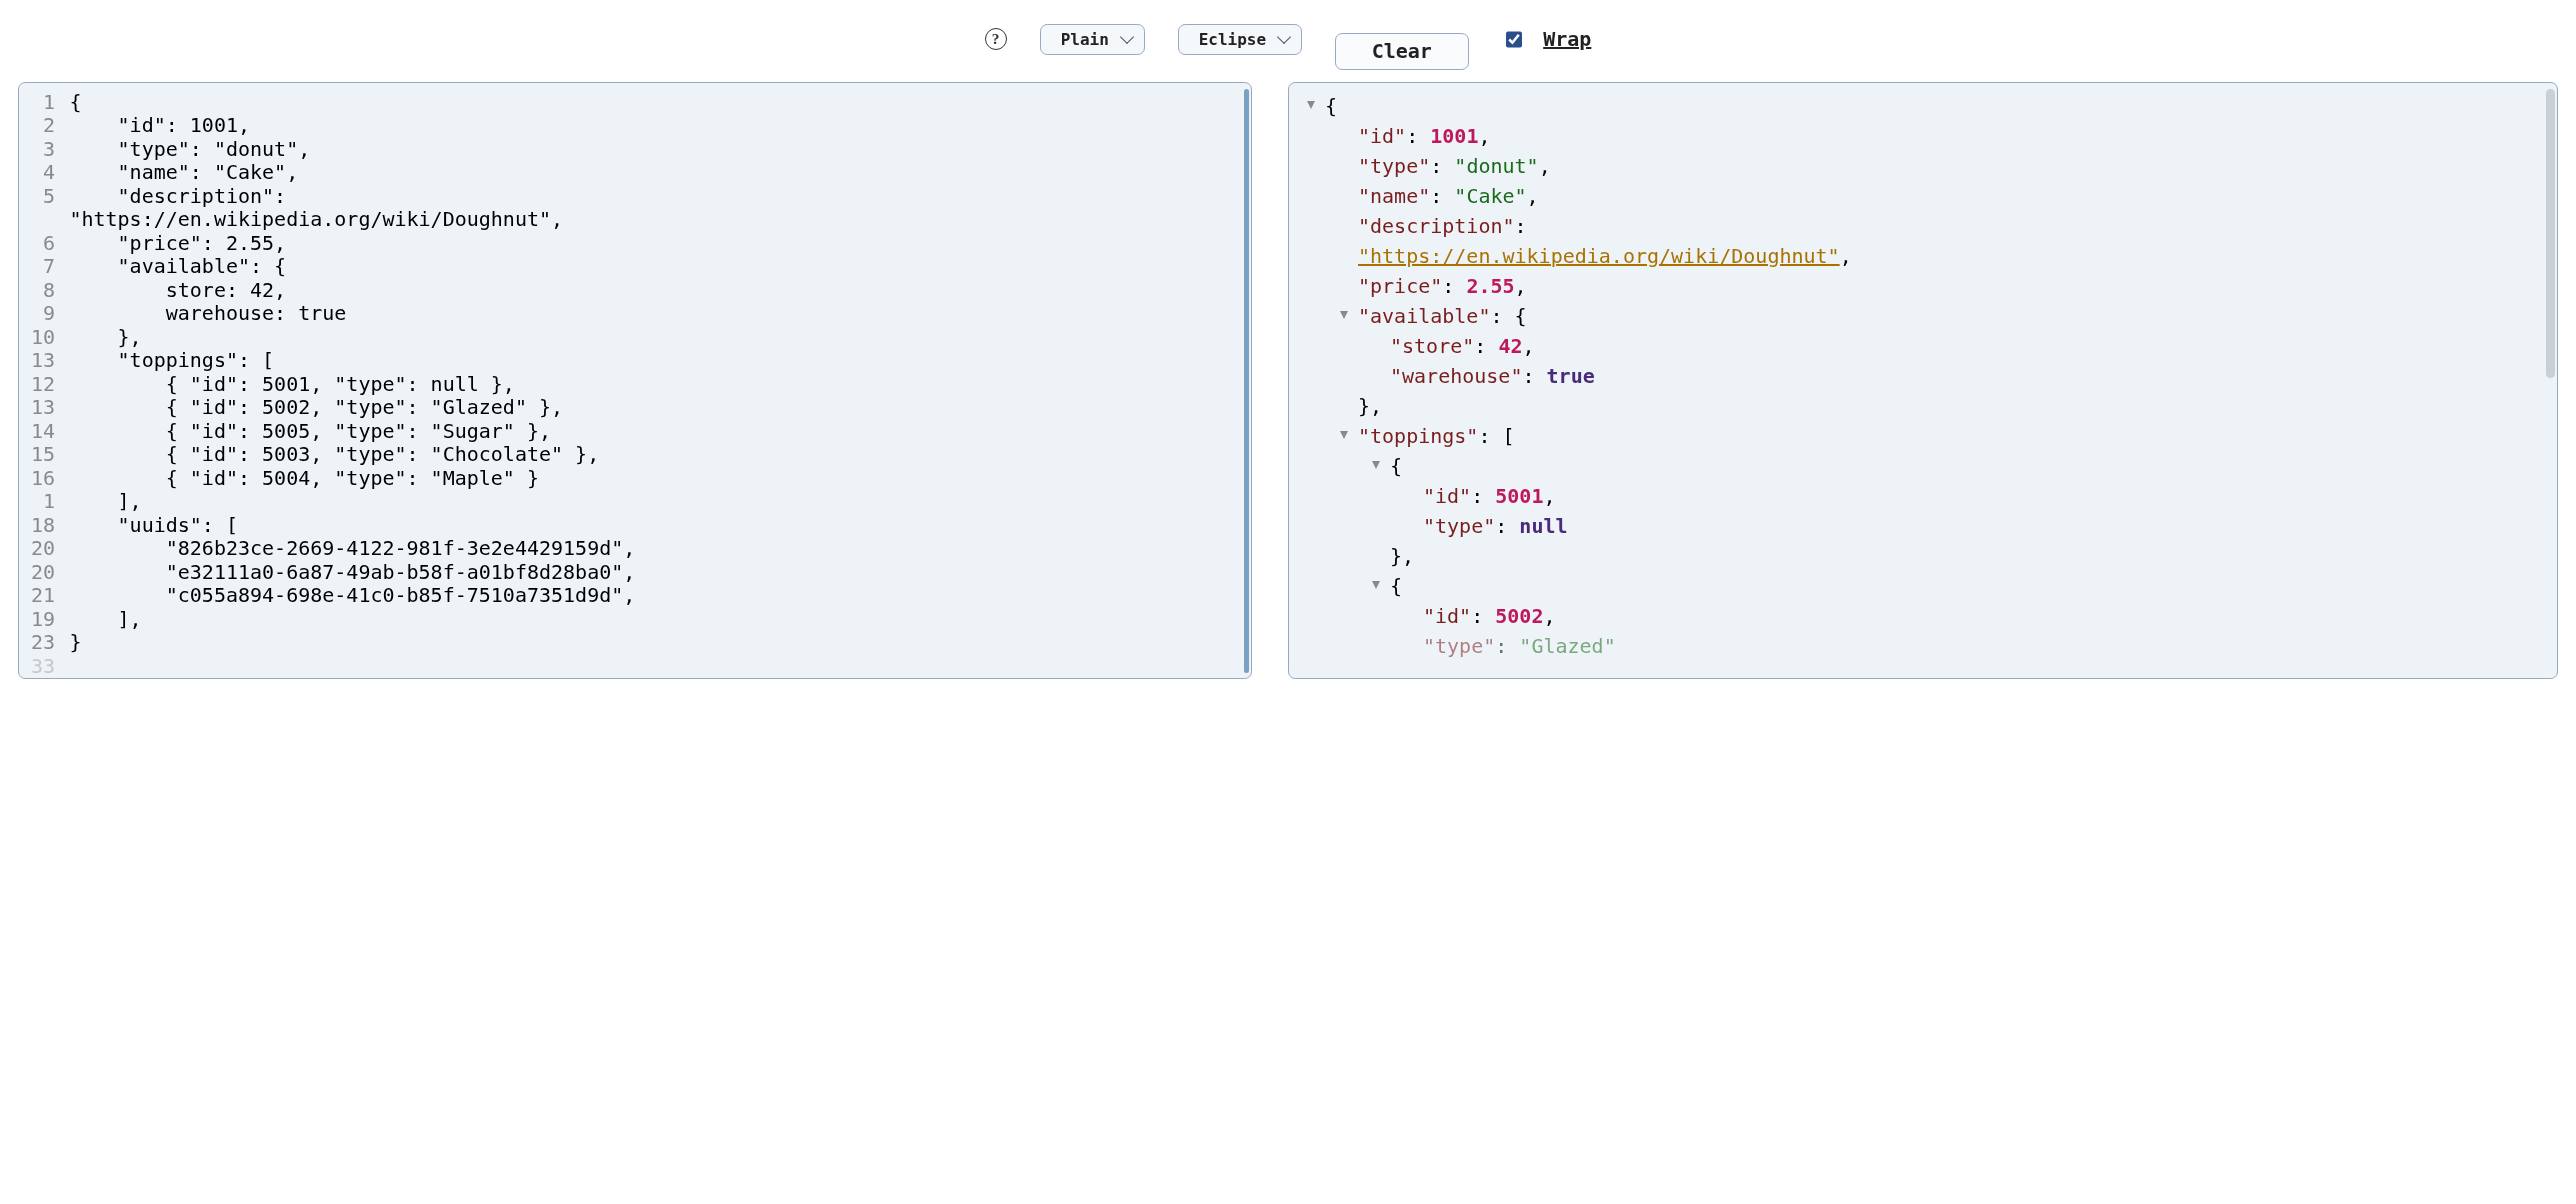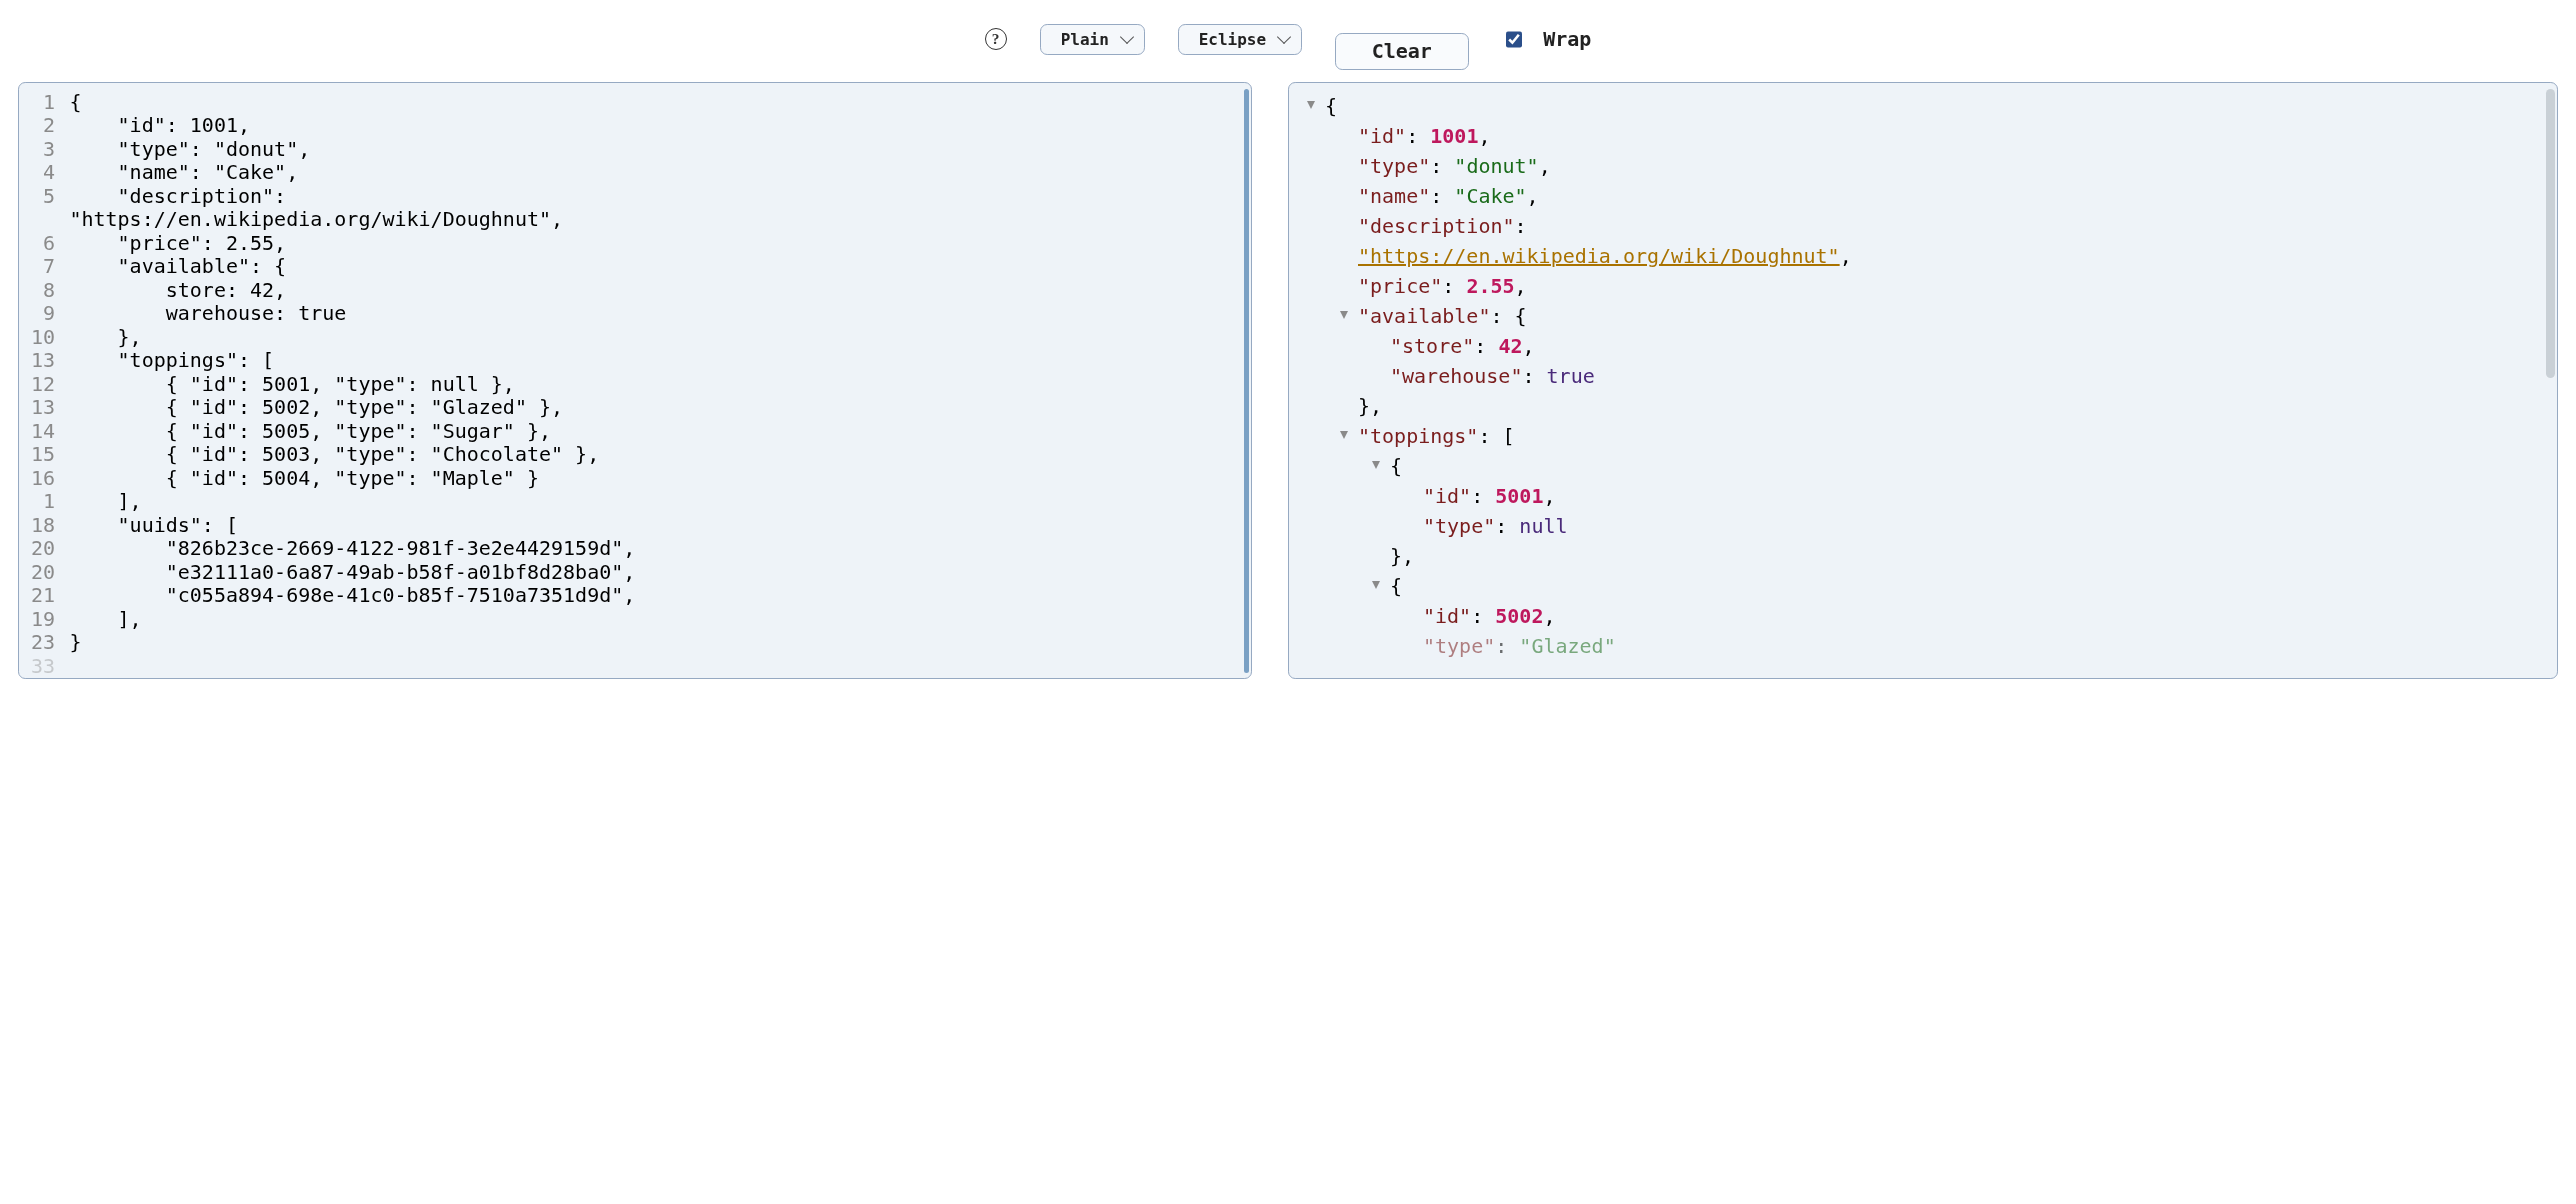--- a/index.html
+++ b/index.html
@@ -72,20 +72,21 @@
     cursor: pointer;
     margin-top: 24px;
   }
   .wrap-group {
     display: flex;
     align-items: center;
     gap: 18px;
     font-size: 20px;
     font-weight: 700;
     color: #222;
+    text-decoration: underline;
   }
   .wrap-group input[type=checkbox] {
     width: 16.3px;
     height: 16.3px;
     accent-color: #2b4f8a;
     cursor: pointer;
   }
   .panes {
     display: flex;
     gap: 36px;
@@ -144,21 +145,21 @@
     top: 5.4px;
     width: 9px;
     height: 289px;
     background: #c9d0d6;
     border-radius: 4.5px;
   }
   .ln { line-height: 30px; min-height: 30px; display: block; position: relative; }
   .key { color: #7a1d1d; }
   .str { color: #1a6b1a; }
   .num { color: #be185d; font-weight: 700; }
-  .kw  { color: #4a2a7a; font-weight: 400; }
+  .kw  { color: #4a2a7a; font-weight: 700; }
   .punct { color: #000; }
   .link { color: #a97200; text-decoration: underline; }
   .caret {
     position: absolute;
     left: -18px;
     top: 10px;
     width: 0; height: 0;
     border-left: 4.5px solid transparent;
     border-right: 4.5px solid transparent;
     border-top: 8.1px solid #8a8a8a;

